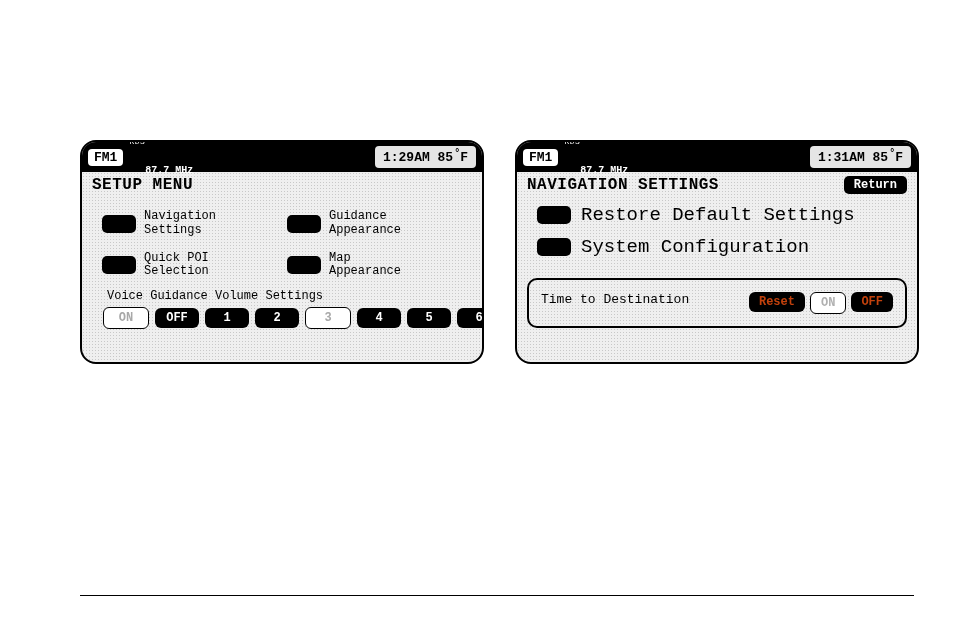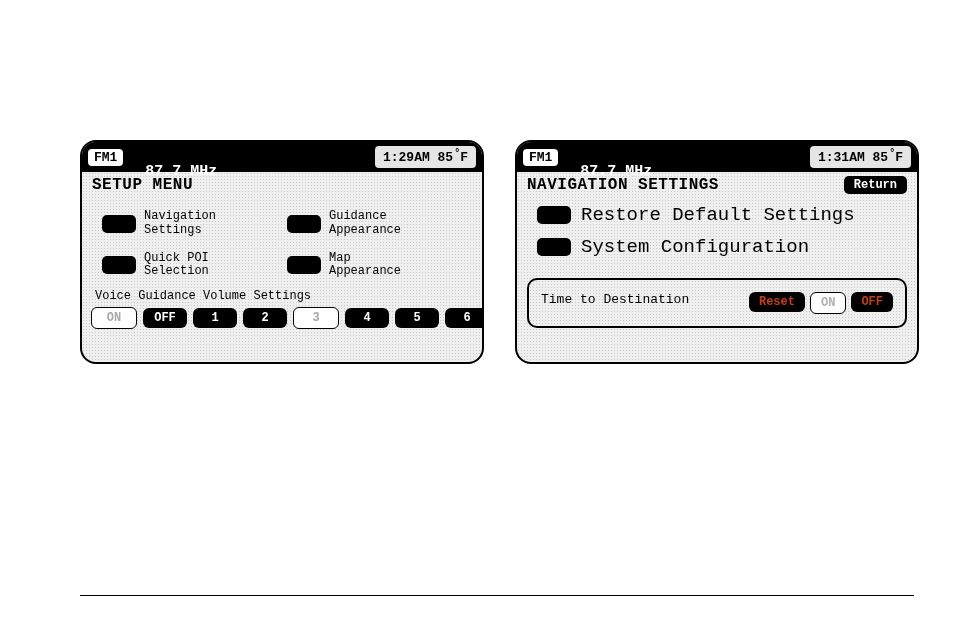--- a/index.html
+++ b/index.html
@@ -51,21 +51,21 @@
   .freq-block {
     display: flex;
     flex-direction: row;
     line-height: 1;
   }
   .rds {
     font-size: 8px;
     letter-spacing: 0.5px;
   }
   .freq {
-    font-size: 15px;
+    font-size: 10px;
     font-weight: bold;
     margin-top: 28px;
   }
   .header-spacer { flex: 1 1 auto; }
   .clock-badge {
     background: #e5e5e5;
     color: #000;
     font-weight: bold;
     font-size: 13px;
     padding: 2px 8px;
@@ -120,21 +120,21 @@
     flex-shrink: 0;
   }
   .setup-label {
     font-size: 12px;
     color: #000;
     line-height: 1.15;
     white-space: pre-line;
   }
 
   .voice-section {
-    padding: 10px 8px 0 9px;
+    padding: 10px 8px 0 21px;
   }
   .voice-title {
     font-size: 12px;
     color: #000;
     margin-bottom: 4px;
     padding-left: 4px;
   }
   .voice-row {
     display: flex;
     gap: 6px;

